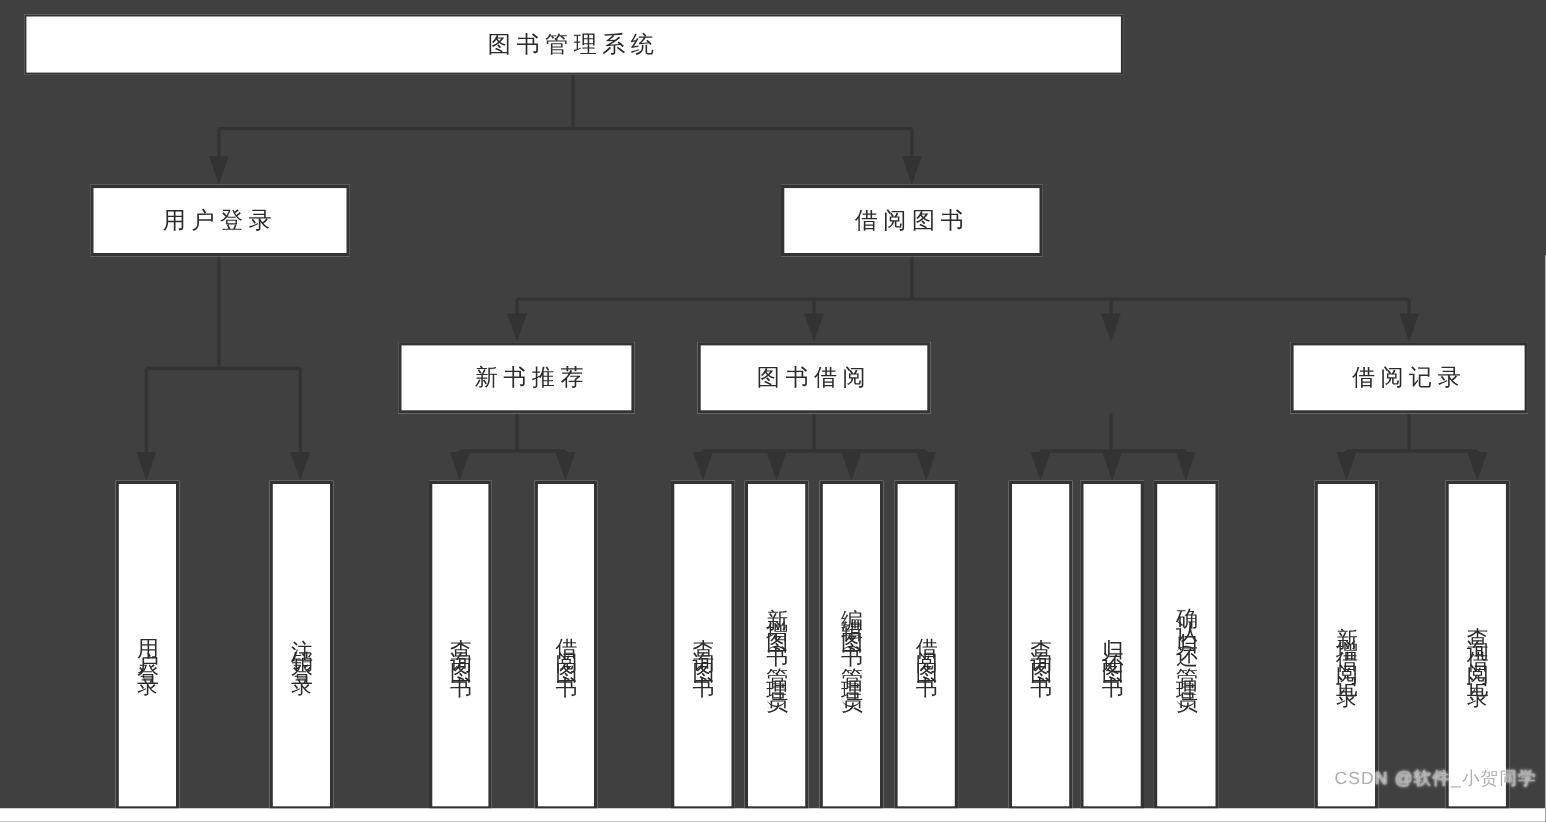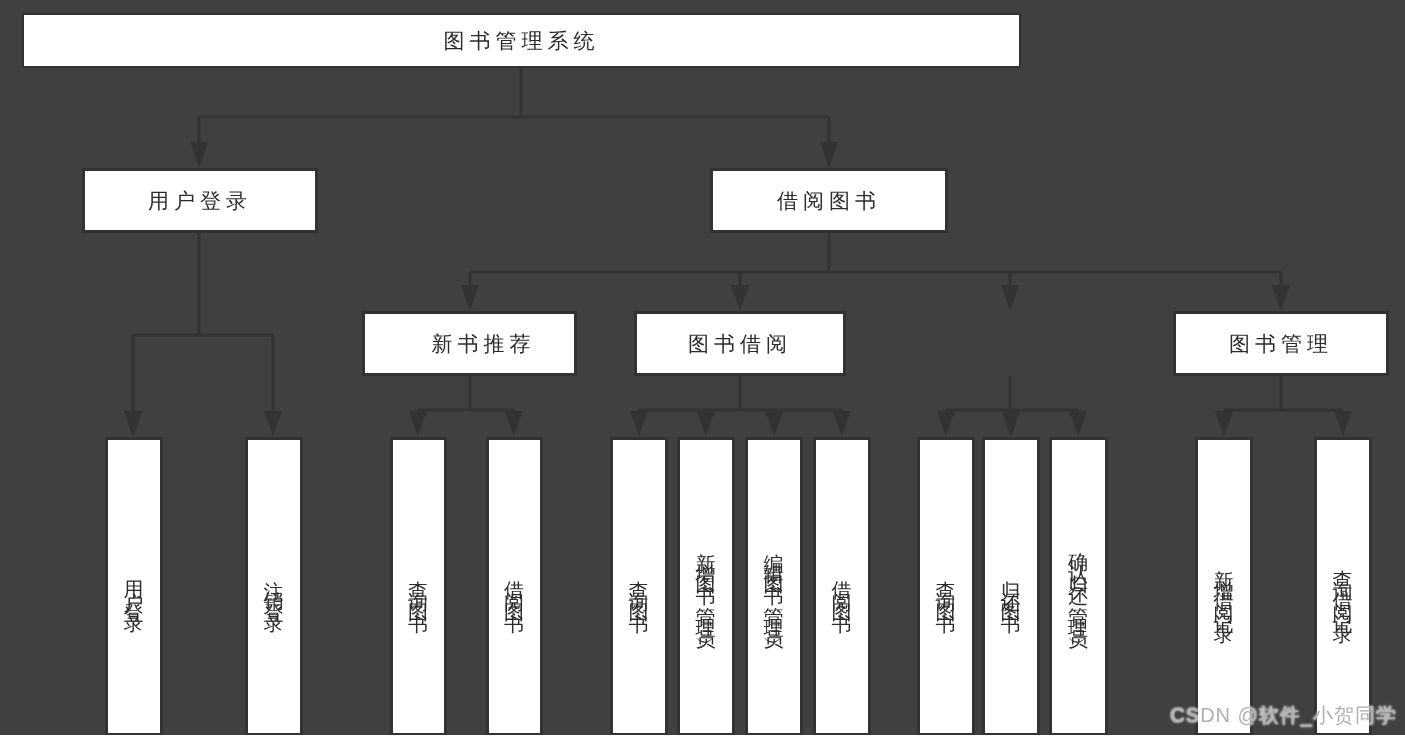--- a/index.html
+++ b/index.html
@@ -55,22 +55,22 @@
     text-orientation: mixed;
     font-size: 20px;
     letter-spacing: 11px;
     color: #2b2b2b;
     line-height: 1;
     white-space: nowrap;
   }
   .watermark {
     position: absolute;
     right: 8px;
-    bottom: 6px;
-    font-size: 20px;
+    bottom: 16px;
+    font-size: 16px;
     letter-spacing: 1px;
     color: rgba(168, 168, 168, 0.92);
     text-shadow: 0 0 3px #ffffff, 0 0 2px #ffffff;
     z-index: 10;
     white-space: nowrap;
   }
 </style>
 </head>
 <body>
 
@@ -130,21 +130,21 @@
     <span class="hlabel">借阅图书</span>
   </div>
 
   <div class="box" style="left:362px; top:311px; width:215px; height:65px;padding-left:28px;">
     <span class="hlabel">新书推荐</span>
   </div>
   <div class="box" style="left:634px; top:311px; width:212px; height:65px;justify-content:center;">
     <span class="hlabel">图书借阅</span>
   </div>
   <div class="box" style="left:1173px; top:311px; width:216px; height:65px;">
-    <span class="hlabel">图书管理</span>
+    <span class="hlabel">借阅记录</span>
   </div>
 
   <div class="box" style="left:105px; top:437px; width:58px; height:299px;">
     <span class="vlabel">用户登录</span>
   </div>
   <div class="box" style="left:245px; top:437px; width:58px; height:299px;">
     <span class="vlabel">注销登录</span>
   </div>
 
   <div class="box" style="left:390px; top:437px; width:57px; height:299px;">

